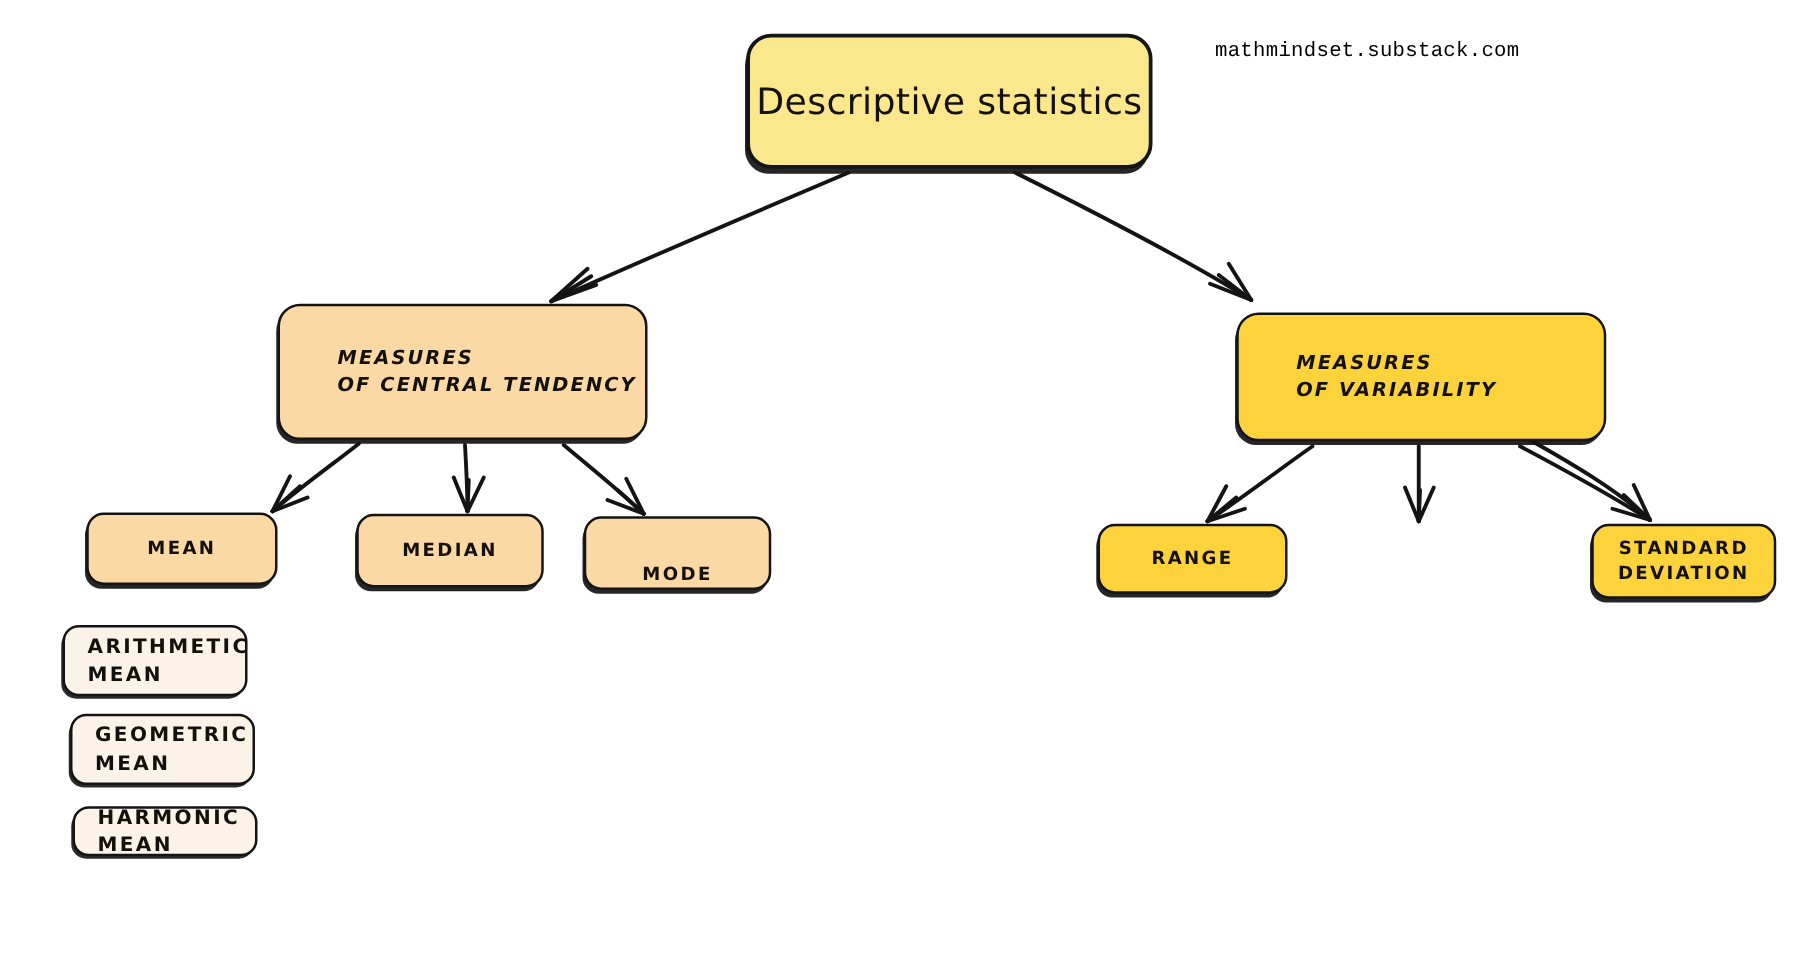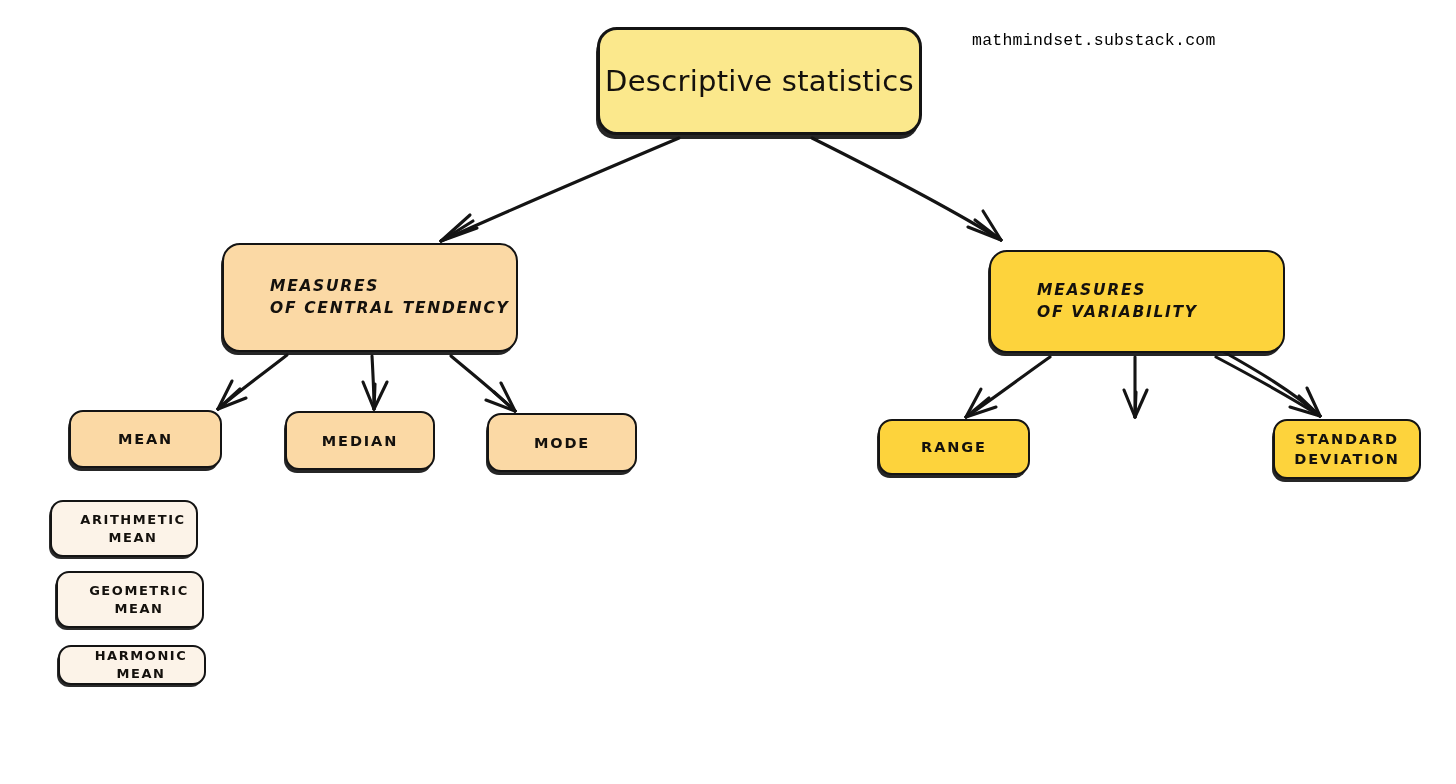--- a/index.html
+++ b/index.html
@@ -99,24 +99,24 @@
   }
 
   
   .node.subleaf {
     border-radius: 13px;
     border-width: 2.3px;
     padding-left: 18px;
     box-shadow: -2px 3px 0 -1px rgba(20,20,20,0.9);
   }
   .node.subleaf .label {
-    font-size: 13px;
+    font-size: 16px;
     font-weight: 600;
     letter-spacing: 0.12em;
-    text-align: center;
+    text-align: left;
   }
 
   
   .fill-root    { background: #fbe88c; }
   .fill-peach   { background: #fbd9a5; }
   .fill-yellow  { background: #fdd33c; }
   .fill-cream   { background: #fcf3e8; }
 
   
   #watermark {
@@ -216,21 +216,21 @@
   </div>
 
   <div class="node leaf fill-peach" style="left:69px; top:410px; width:153px; height:58px;">
     <span class="label">MEAN</span>
   </div>
 
   <div class="node leaf fill-peach" style="left:285px; top:411px; width:150px; height:59px;">
     <span class="label">MEDIAN</span>
   </div>
 
-  <div class="node leaf fill-peach" style="left:487px; top:413px; width:150px; height:59px;">
+  <div class="node leaf fill-peach" style="left:467px; top:413px; width:150px; height:59px;align-items:flex-end;">
     <span class="label">MODE</span>
   </div>
 
   <div class="node leaf fill-yellow" style="left:878px; top:419px; width:152px; height:56px;">
     <span class="label">RANGE</span>
   </div>
 
 
   <div class="node leaf fill-yellow" style="left:1273px; top:419px; width:148px; height:60px;">
     <span class="label">STANDARD

